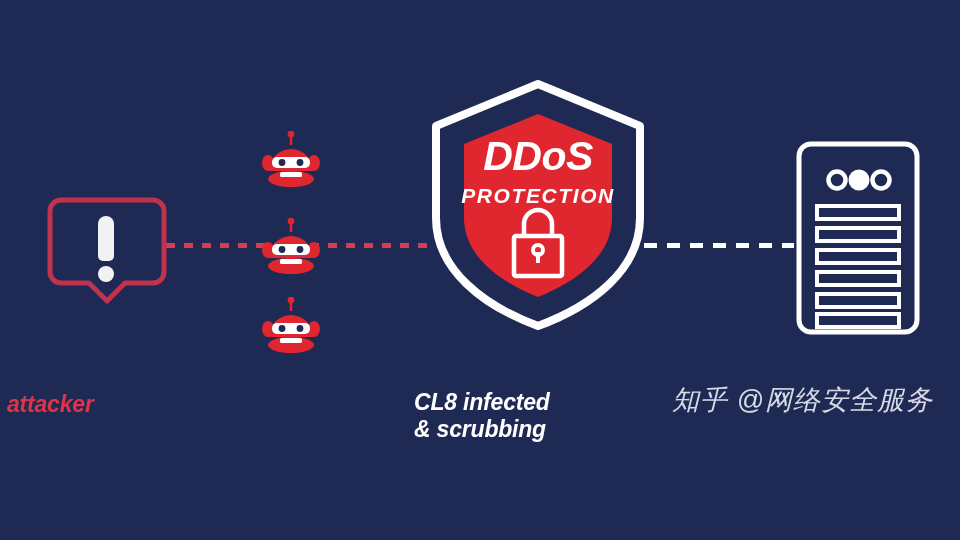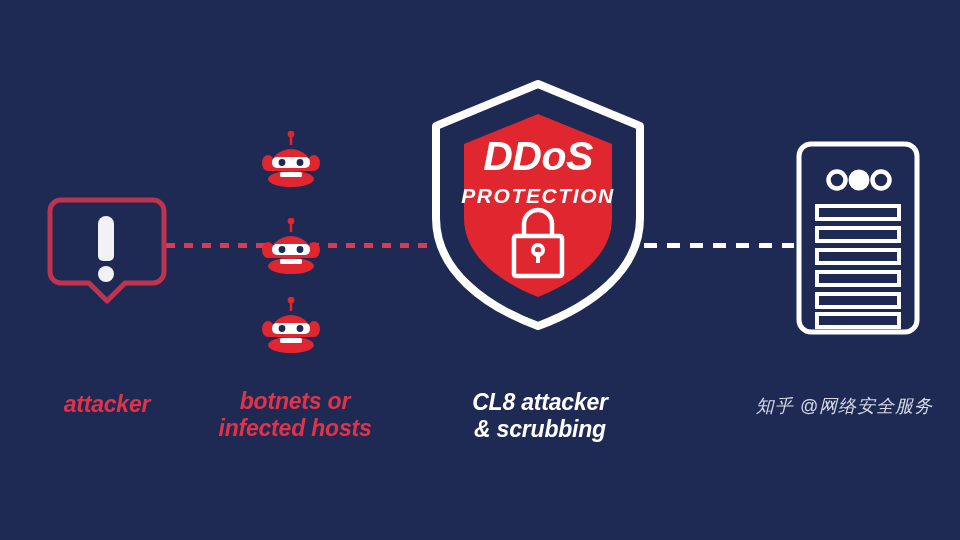--- a/index.html
+++ b/index.html
@@ -140,41 +140,41 @@
     left: 795px;
     top: 140px;
     width: 126px;
     height: 196px;
   }
   .server-node svg { display: block; width: 126px; height: 196px; }
 
   
   .caption {
     position: absolute;
-    text-align: center;
+    text-align: left;
     font-size: 23px;
     font-weight: bold;
     line-height: 1.17;
     letter-spacing: -0.2px;
   }
   .caption-red { color: #e03349; }
   .caption-white { color: #ffffff; }
 
   .caption-attacker { left: 7px; top: 391px; width: 200px; }
   .caption-botnets  { left: 171px; top: 388px; width: 248px; }
   .caption-cl8      { left: 414px; top: 389px; width: 252px; }
   .caption-victim   { left: 764px; top: 389px; width: 190px; }
 
   
   .watermark {
     position: absolute;
     right: 27px;
     bottom: 18px;
     color: #d7dae6;
-    font-size: 18px;
+    font-size: 27px;
     font-weight: normal;
     letter-spacing: 1px;
     white-space: nowrap;
     margin-left: 6px;
   }
 </style>
 </head>
 <body>
 
 <div id="stage">
@@ -272,27 +272,23 @@
         <rect x="22" y="110" width="82" height="13"></rect>
         <rect x="22" y="132" width="82" height="13"></rect>
         <rect x="22" y="154" width="82" height="13"></rect>
         <rect x="22" y="174" width="82" height="13"></rect>
       </g>
     </svg>
   </div>
 
   <div class="caption caption-red caption-attacker">attacker</div>
 
-  <div class="caption caption-red caption-botnets">
-    <div>botnets or</div>
-    <div>infected hosts</div>
-  </div>
 
   <div class="caption caption-white caption-cl8">
-    <div>CL8 attacker</div>
+    <div>CL8 infected</div>
     <div>&amp; scrubbing</div>
   </div>
 
   <div class="caption caption-white caption-victim">
   </div>
 
   <div class="watermark">知乎 @网络安全服务</div>
 
 </div>
 

